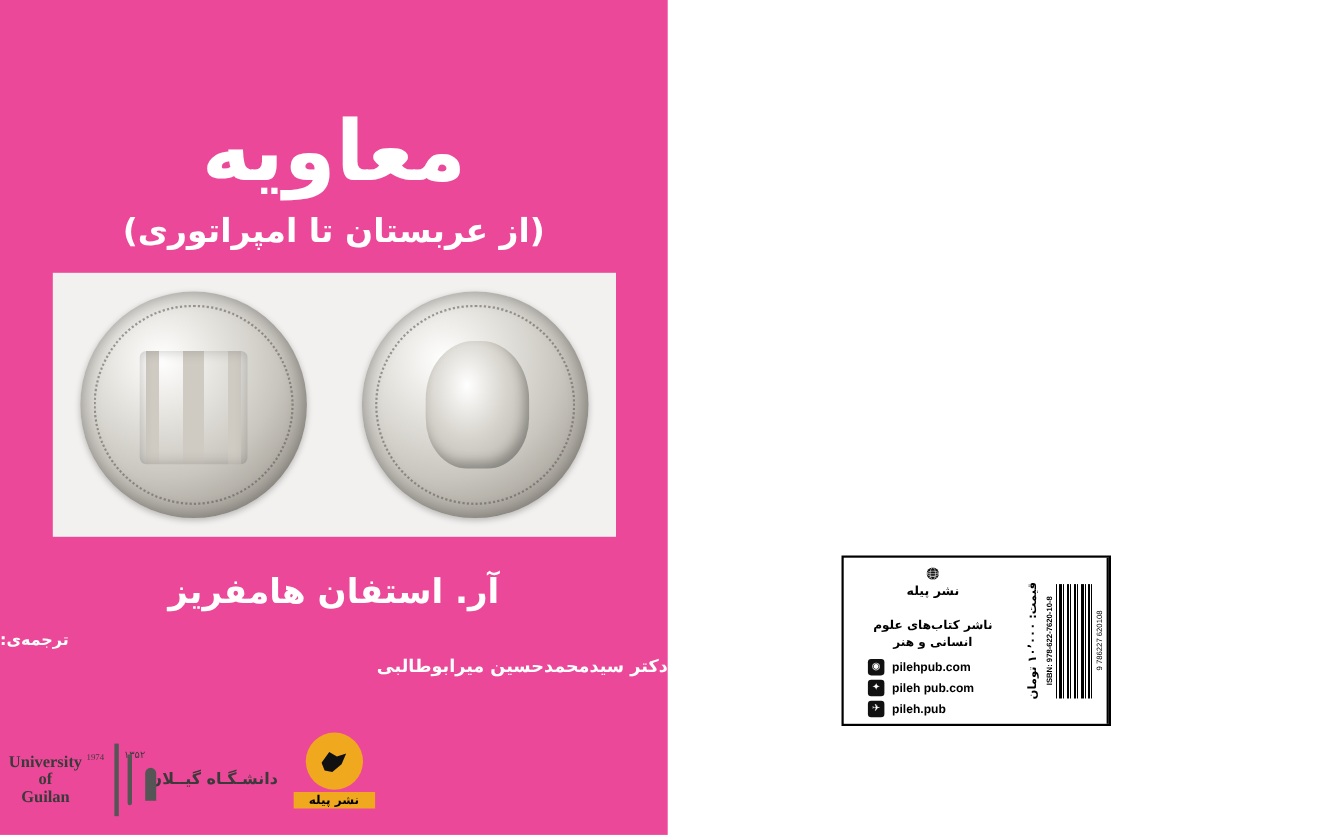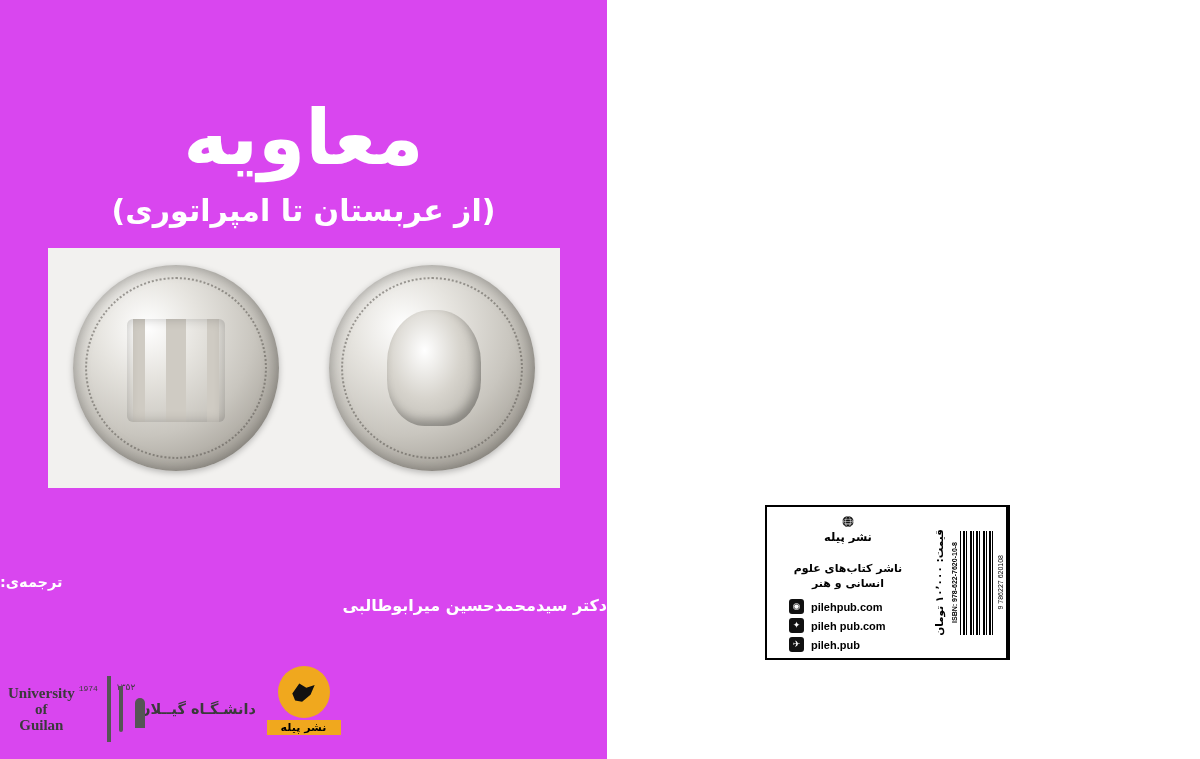--- a/index.html
+++ b/index.html
@@ -166,21 +166,21 @@
     font-size: 7px;
     font-family: "Liberation Sans", sans-serif;
     margin-left: 1px;
   }
 
   
   #front-cover {
     position: absolute;
     left: 0; top: 0;
     width: 607px; height: 759px;
-    background: #d946ef;
+    background: #ec4899;
   }
 
   .book-title {
     position: absolute;
     left: 0; right: 0;
     top: 42px;
     text-align: center;
     color: #ffffff;
     font-size: 76px;
     font-weight: bold;
@@ -337,21 +337,21 @@
   .univ-en {
     font-family: "Liberation Serif", serif;
     font-size: 15px;
     font-weight: bold;
     color: #3a3a3a;
     line-height: 1.08;
     text-align: center;
     width: 74px;
   }
   .univ-year {
-    font-family: Liberation Mono, monospace;
+    font-family: Liberation Serif, serif;
     font-size: 8px;
     color: #3a3a3a;
     margin: 0 4px;
     align-self: flex-start;
     padding-top: 18px;
   }
   .univ-mark {
     width: 62px; height: 62px;
     border: 2px solid #555;
     position: relative;
@@ -445,20 +445,21 @@
 
   <div class="coin-plate">
     <div class="coin">
       <div class="bust"></div>
     </div>
     <div class="coin">
       <div class="figs"></div>
     </div>
   </div>
 
+  <div class="author">آر. استفان هامفریز</div>
   <div class="translator-label">ترجمه‌ی:</div>
   <div class="translator-name">دکتر سیدمحمدحسین میرابوطالبی</div>
 
   <div class="pub-logo">
     <div class="circle"></div>
     <div class="tag">نشر پیله</div>
   </div>
 
   <div class="univ-logo">
     <div class="univ-en">

